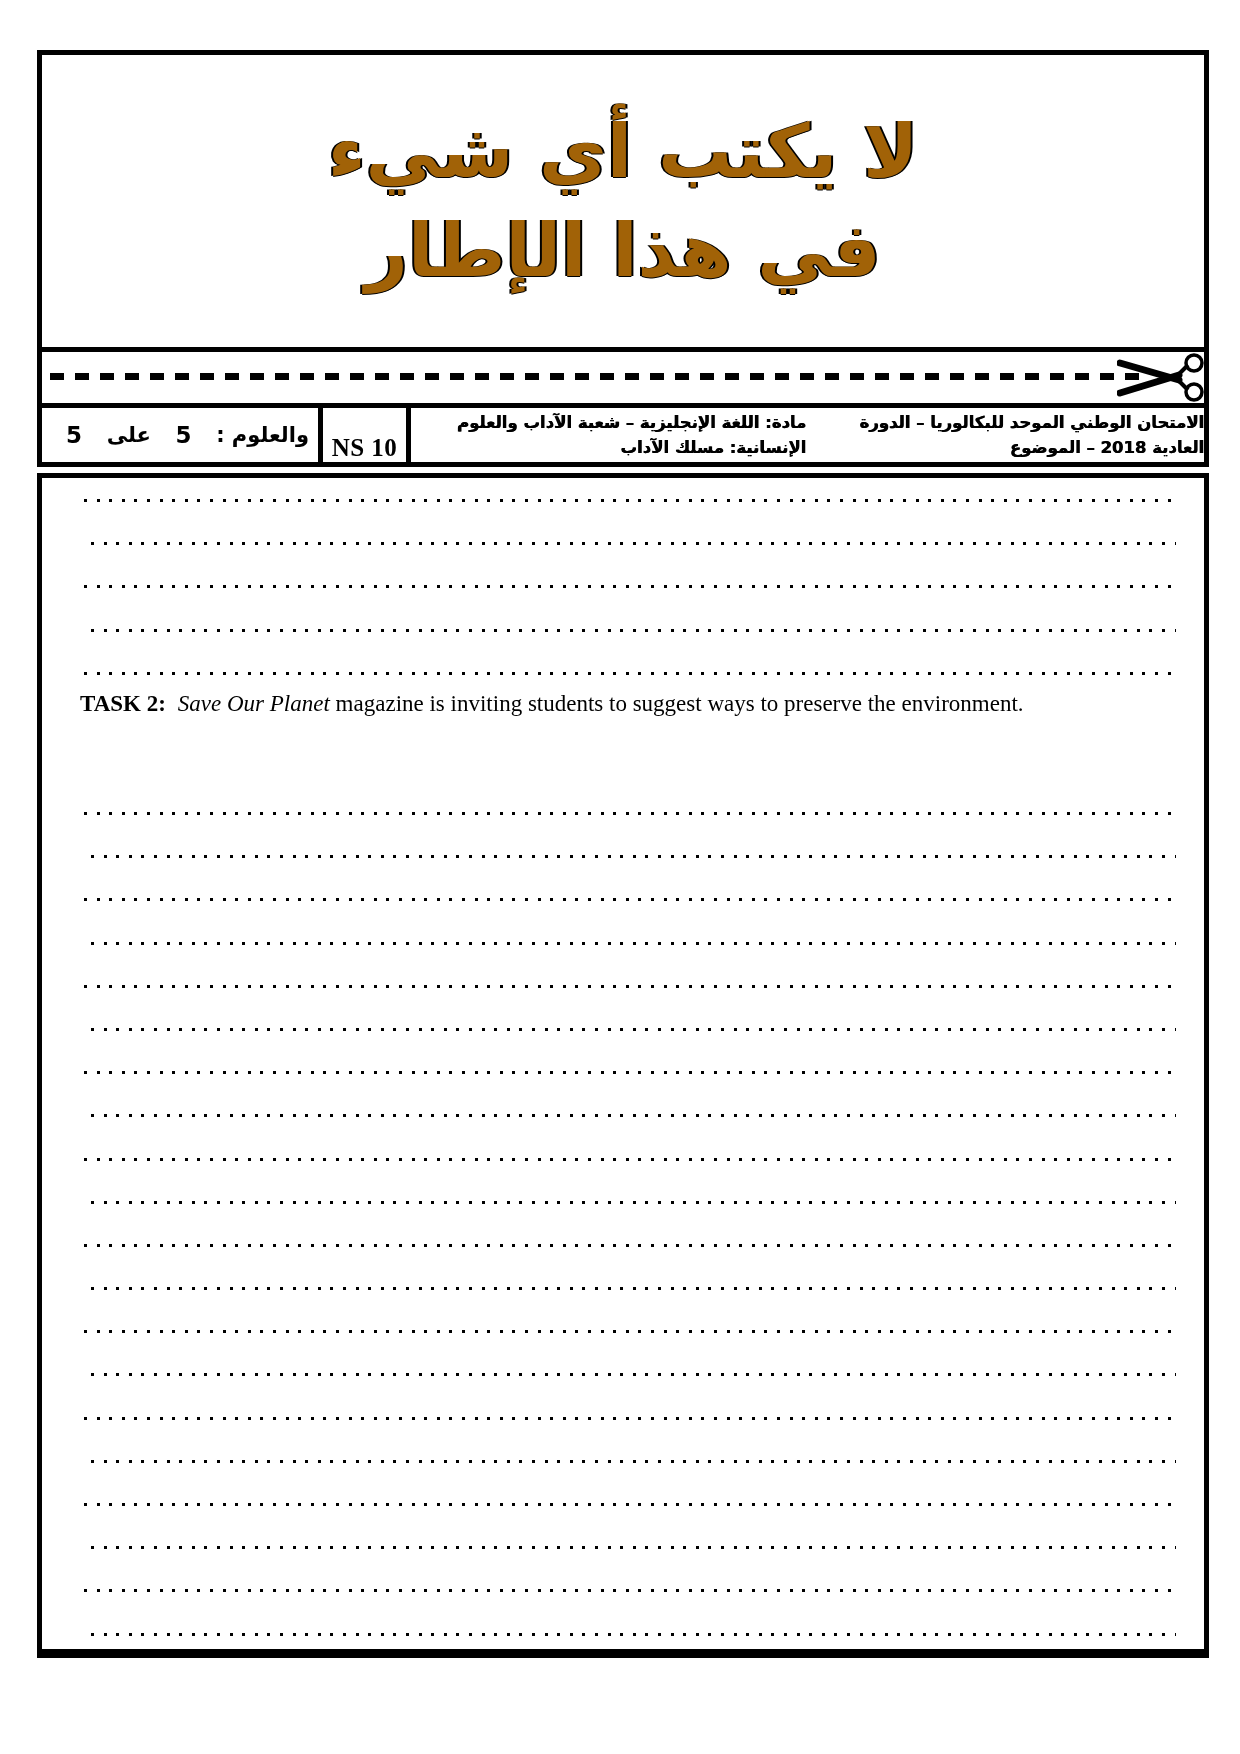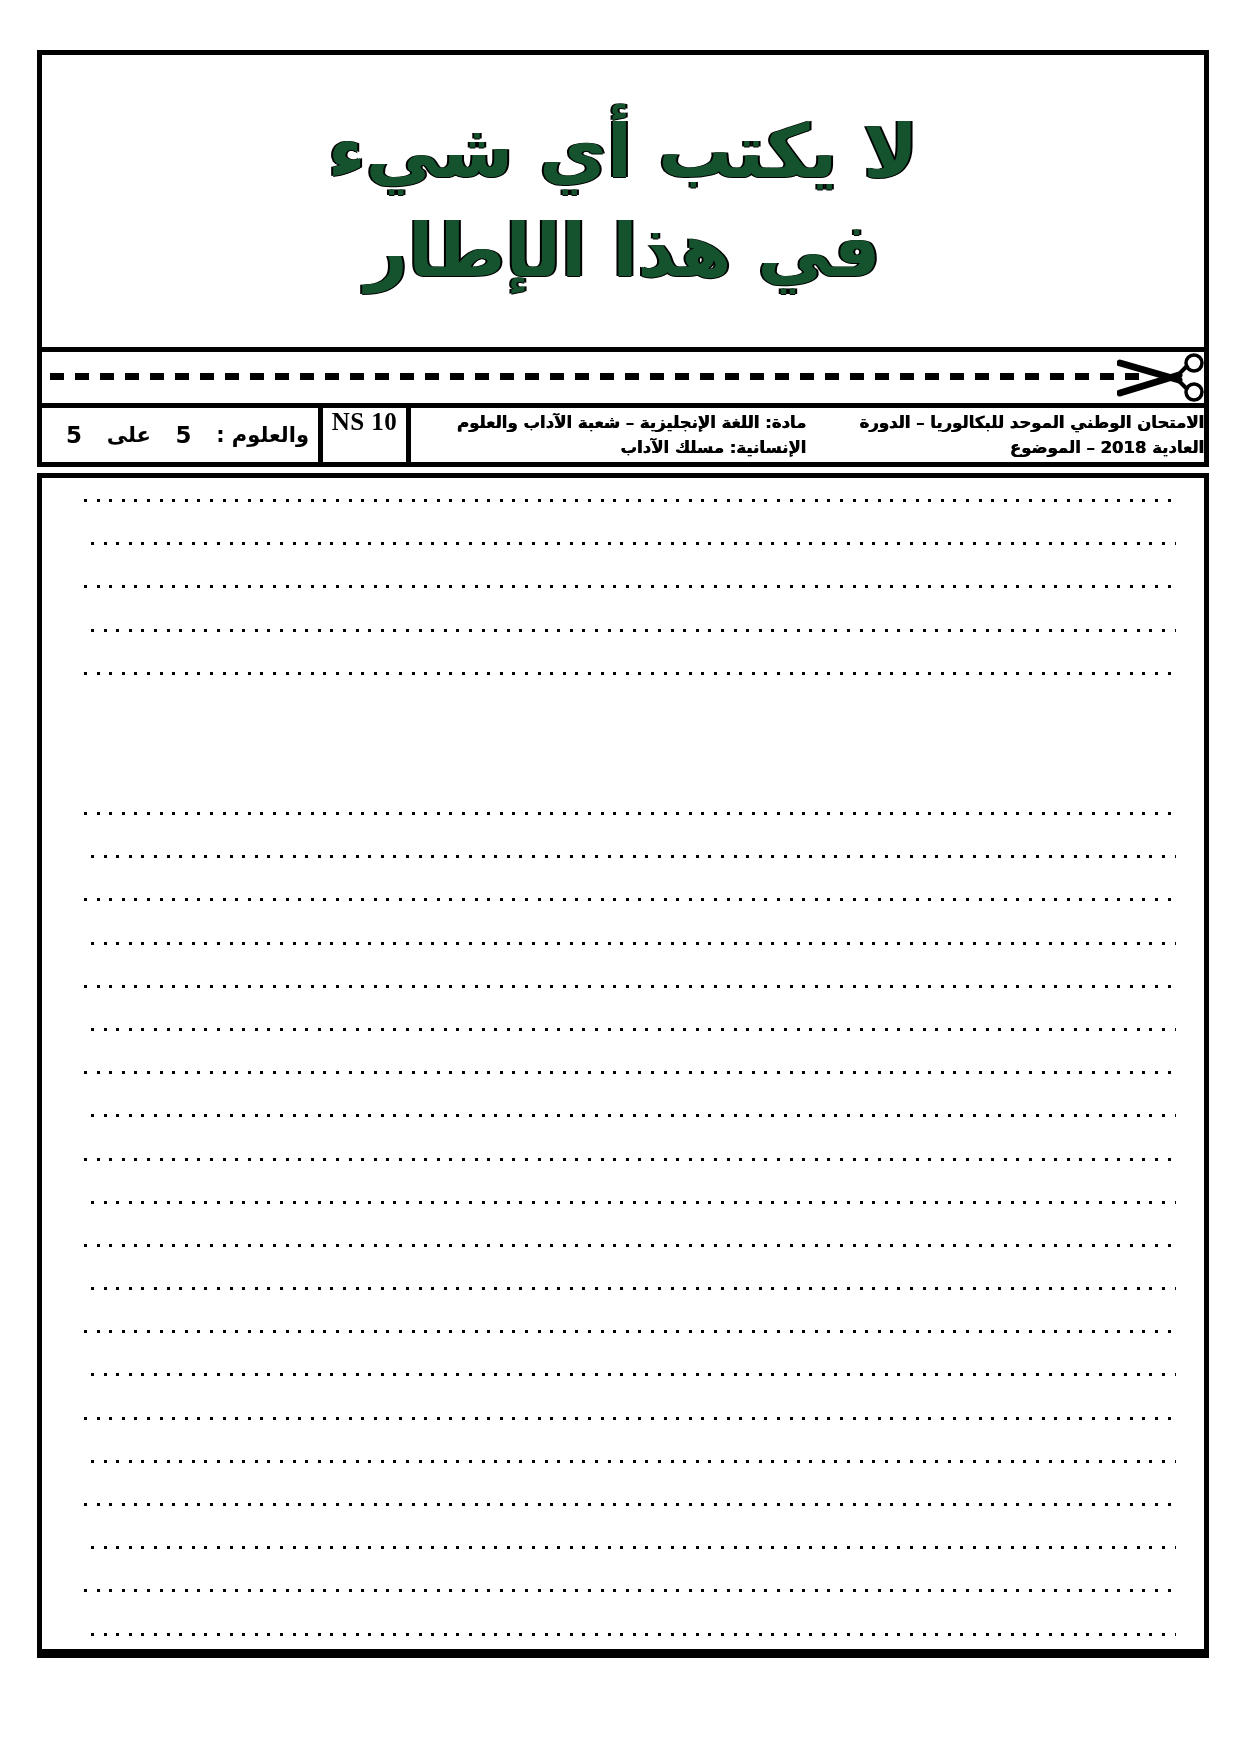--- a/index.html
+++ b/index.html
@@ -15,21 +15,21 @@
     display:flex; flex-direction:column; align-items:center; justify-content:center;
     gap:16px;
   }
   .tb-line {
     font-family:"DejaVu Sans", sans-serif;
     direction:rtl;
     font-weight:bold;
     font-size:74px;
     line-height:1.12;
     letter-spacing:1px;
-    color:#14532d;
+    color:#a16207;
     text-shadow:2px 0 0 #000, -2px 0 0 #000, 0 1px 0 #000;
   }
 
   
   .cut-strip {
     position:absolute; left:37px; top:352px; width:1172px; height:56px;
     border-left:5px solid #000; border-right:5px solid #000; border-bottom:5px solid #000;
   }
   .dashes {
     position:absolute; left:8px; top:21px; width:1092px; height:7px;
@@ -46,21 +46,21 @@
   .cell { height:100%; }
   .page-cell {
     width:281px; border-right:5px solid #000;
     direction:rtl; display:flex; align-items:center; justify-content:space-between;
     padding:0 9px 0 24px;
     font-family:"DejaVu Sans", sans-serif; font-weight:bold; font-size:21px;
   }
   .page-cell .num { font-size:23px; font-family:"DejaVu Sans", sans-serif; }
   .code-cell {
     width:88px; border-right:5px solid #000;
-    display:flex; align-items:flex-start; justify-content:center;
+    display:flex; align-items:flex-end; justify-content:center;
     font-family:"Liberation Serif", serif; font-weight:bold; font-size:25px;
     letter-spacing:0.5px;
   }
   .exam-cell {
     flex:1; direction:rtl;
     display:flex; align-items:center; justify-content:center;
     font-family:"DejaVu Sans", sans-serif; font-weight:bold;
     font-size:16.5px; line-height:25px;
     text-shadow:0.6px 0 0 #000;
   }
@@ -131,20 +131,23 @@
 
     <div class="lines lines-top">
         <div class="dotted-line"></div>
         <div class="dotted-line"></div>
         <div class="dotted-line"></div>
         <div class="dotted-line"></div>
         <div class="dotted-line"></div>
       </div>
 
     <div class="task">
+      <div class="task-l1">
+        <span class="task-label">TASK 2:</span><span class="task-mag">Save Our Planet</span><span> magazine is inviting students to suggest ways to preserve the environment.</span>
+      </div>
     </div>
 
     <div class="lines lines-bottom">
         <div class="dotted-line"></div>
         <div class="dotted-line"></div>
         <div class="dotted-line"></div>
         <div class="dotted-line"></div>
         <div class="dotted-line"></div>
         <div class="dotted-line"></div>
         <div class="dotted-line"></div>

